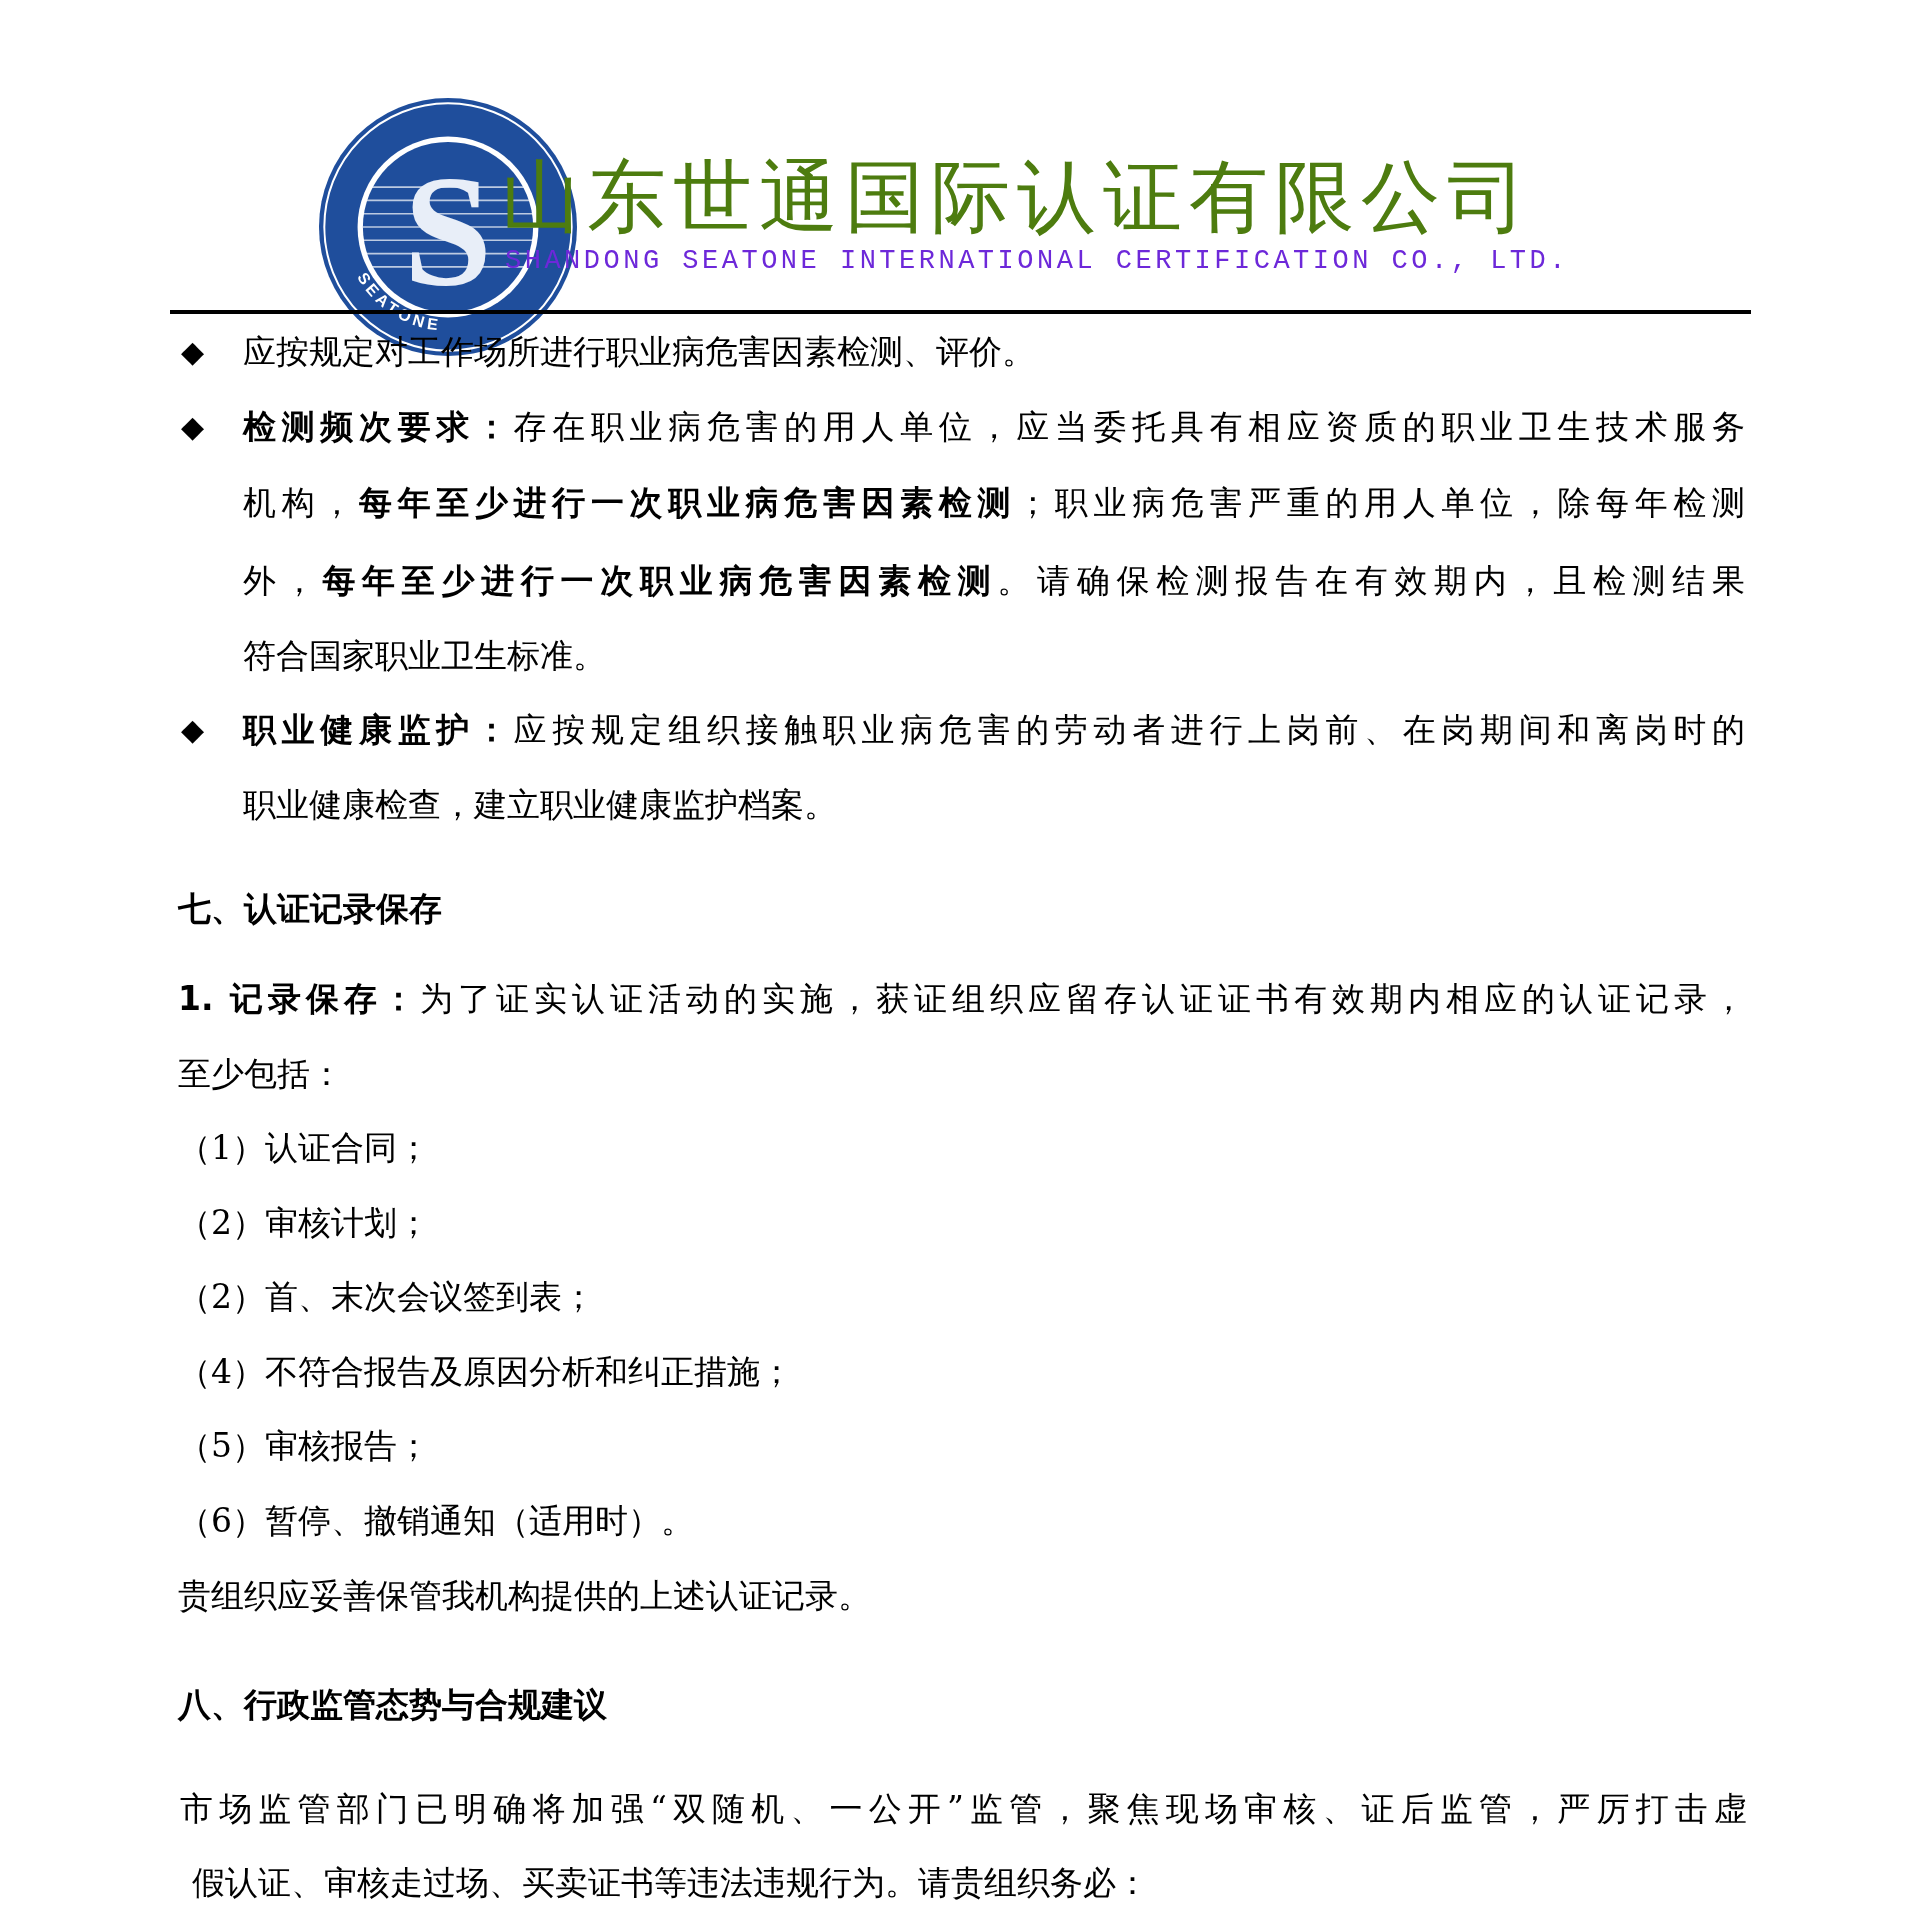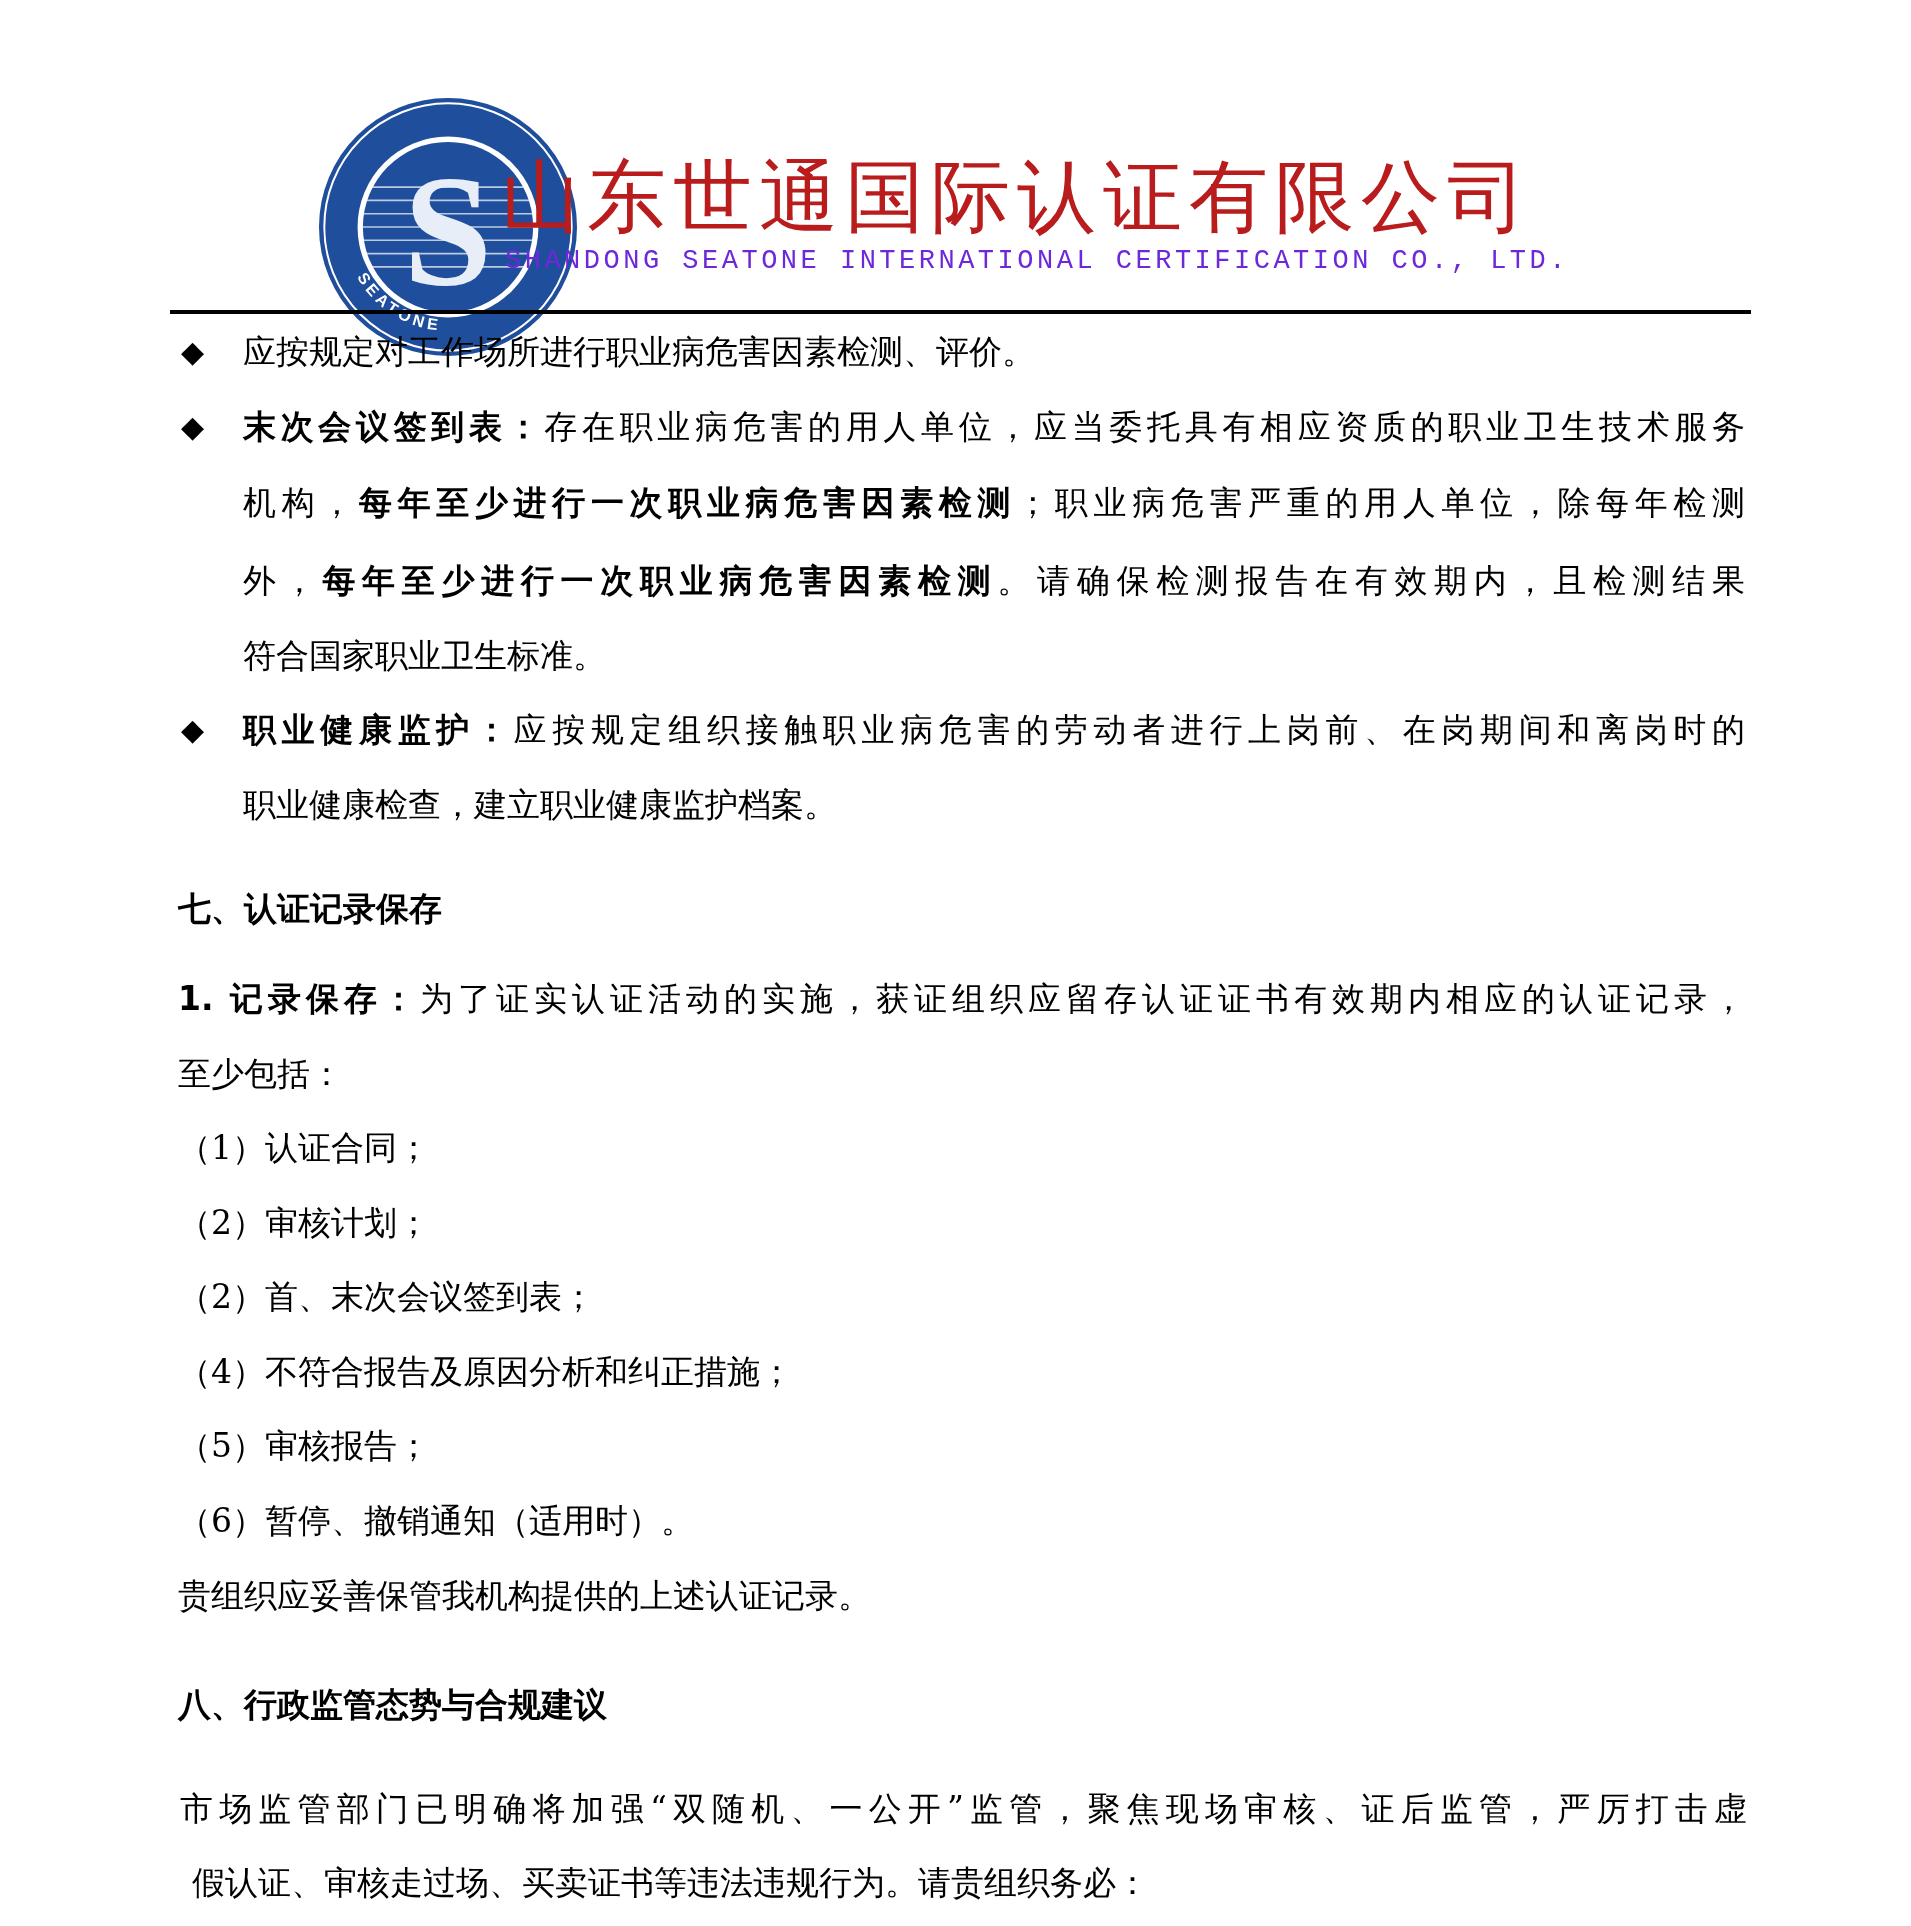--- a/index.html
+++ b/index.html
@@ -1,21 +1,21 @@
 <!DOCTYPE html>
 <html style="font-size:6.2px"><head>
 <meta charset="utf-8">
 <style>
   html, body { margin:0; padding:0; background:#ffffff; }
   body { width:1911px; height:2703px; position:relative; overflow:hidden;
          font-family:"DejaVu Serif","Liberation Serif",serif; color:#000; }
   .abs { position:absolute; }
   .logo { left:315px; top:94px; width:266px; height:266px; }
   .title-cn { left:501px; top:158px; font-family:"DejaVu Sans","Liberation Sans",sans-serif;
-              font-size:79px; letter-spacing:7px; line-height:1; white-space:nowrap; color:#b91c1c; }
+              font-size:79px; letter-spacing:7px; line-height:1; white-space:nowrap; color:#4d7c0f; }
   .title-en { left:505px; top:248px; font-family:"Liberation Mono","DejaVu Sans Mono",monospace;
               font-size:27px; letter-spacing:3.5px; line-height:1; white-space:nowrap; color:#6d28d9; }
   .rule { left:170px; top:310px; width:1581px; height:3.9px; background:#000; }
   .line { position:absolute; font-size:33px; line-height:39px; white-space:nowrap; }
   .bullet { position:absolute; left:181px; font-size:30px; line-height:39px; }
   .b { font-weight:bold; font-family:"DejaVu Sans","Liberation Sans",sans-serif; }
   .h { font-weight:bold; font-family:"DejaVu Sans","Liberation Sans",sans-serif; font-size:33px; }
   .jt { width:1502px; text-align:justify; text-align-last:justify; }
 </style>
 </head>
@@ -45,21 +45,21 @@
 </svg>
 
 <div class="abs title-cn">山东世通国际认证有限公司</div>
 <div class="abs title-en">SHANDONG SEATONE INTERNATIONAL CERTIFICATION CO., LTD.</div>
 <div class="abs rule"></div>
 
 <span class="bullet" style="top:332px">◆</span>
 <div class="line" style="left:243px;top:332px">应按规定对工作场所进行职业病危害因素检测、评价。</div>
 
 <span class="bullet" style="top:407px">◆</span>
-<div class="line jt" style="left:243px;top:407px"><span class="b">末次会议签到表：</span><span>存在职业病危害的用人单位，应当委托具有相应资质的职业卫生技术服务</span></div>
+<div class="line jt" style="left:243px;top:407px"><span class="b">检测频次要求：</span><span>存在职业病危害的用人单位，应当委托具有相应资质的职业卫生技术服务</span></div>
 <div class="line jt" style="left:243px;top:483px"><span>机构，</span><span class="b">每年至少进行一次职业病危害因素检测</span><span>；职业病危害严重的用人单位，除每年检测</span></div>
 <div class="line jt" style="left:243px;top:561px"><span>外，</span><span class="b">每年至少进行一次职业病危害因素检测</span><span>。请确保检测报告在有效期内，且检测结果</span></div>
 <div class="line" style="left:243px;top:636px">符合国家职业卫生标准。</div>
 
 <span class="bullet" style="top:710px">◆</span>
 <div class="line jt" style="left:243px;top:710px"><span class="b">职业健康监护：</span><span>应按规定组织接触职业病危害的劳动者进行上岗前、在岗期间和离岗时的</span></div>
 <div class="line" style="left:243px;top:785px">职业健康检查，建立职业健康监护档案。</div>
 
 <div class="line h" style="left:178px;top:889px">七、认证记录保存</div>
 <div class="line jt" style="left:178px;top:979px;width:1567px"><span class="b">1. 记录保存：</span><span>为了证实认证活动的实施，获证组织应留存认证证书有效期内相应的认证记录，</span></div>

